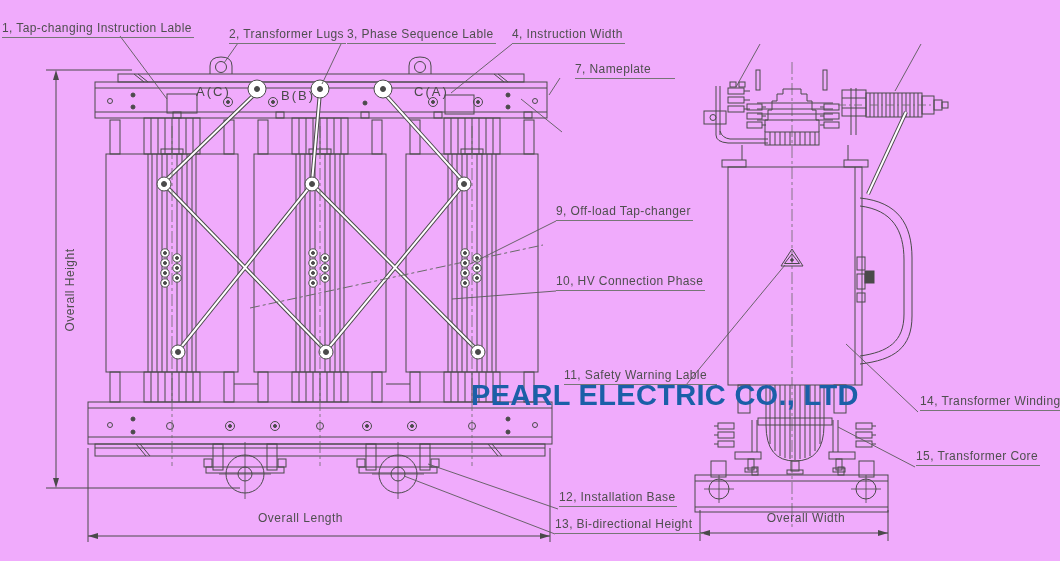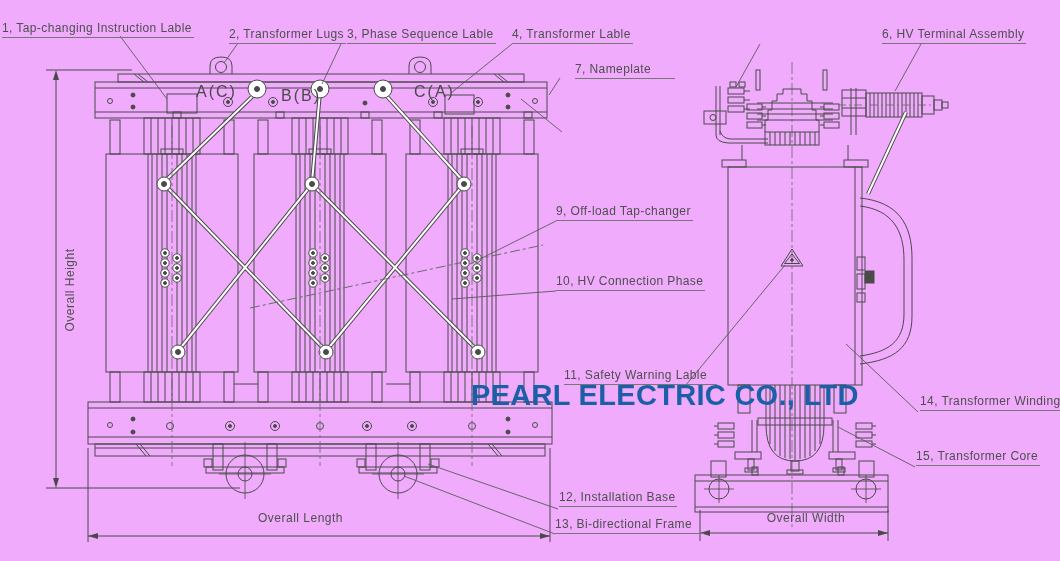--- a/index.html
+++ b/index.html
@@ -1,21 +1,21 @@
 <!DOCTYPE html>
 <html><head>
 <meta charset="utf-8">
 <style>
   html,body{margin:0;padding:0;background:#fff;}
   #stage{position:relative;width:1060px;height:561px;background:#f0abfc;overflow:hidden;
          font-family:"Liberation Sans",sans-serif;}
   #drawing{position:absolute;left:0;top:0;z-index:1;}
   .co{position:absolute;z-index:3;font-size:12px;color:#4f4f4f;white-space:nowrap;
       letter-spacing:.4px;border-bottom:1px solid #767676;padding:0 2px 2px 0;line-height:14px;}
-  .phase{position:absolute;z-index:3;font-size:16px;color:#4a4a4a;letter-spacing:2px;
+  .phase{position:absolute;z-index:3;font-size:13px;color:#4a4a4a;letter-spacing:2px;
          line-height:13px;white-space:nowrap;}
   .dim{position:absolute;z-index:3;font-size:12px;color:#4f4f4f;line-height:12px;
        text-align:center;white-space:nowrap;letter-spacing:.5px;}
   #dim-height{left:10px;top:284px;width:120px;transform:rotate(-90deg);}
   #dim-length{left:258px;top:512px;width:84px;}
   #dim-width{left:764px;top:512px;width:84px;}
   #company{position:absolute;z-index:4;left:471px;top:381px;font-size:29px;font-weight:bold;
            color:#1b5fa8;letter-spacing:.3px;white-space:nowrap;line-height:29px;}
 </style>
 </head>
@@ -455,28 +455,27 @@
     <line x1="555" y1="534" x2="404" y2="476"></line>
     <line x1="918" y1="412" x2="846" y2="344"></line>
     <line x1="915" y1="467" x2="838" y2="427"></line>
   </g>
 </g>
 </svg>
 
 <div class="co" style="left:2px;top:21px;">1, Tap-changing Instruction Lable</div>
 <div class="co" style="left:229px;top:27px;">2, Transformer Lugs</div>
 <div class="co" style="left:347px;top:27px;">3, Phase Sequence Lable</div>
-<div class="co" style="left:512px;top:27px;">4, Transformer Lable</div>
-<div class="co" style="left:882px;top:27px;">6, HV Terminal Assembly</div>
+<div class="co" style="left:512px;top:27px;">4, Instruction Width</div>
 <div class="co" style="left:575px;top:62px;padding-right:24px;">7, Nameplate</div>
 <div class="co" style="left:556px;top:204px;">9, Off-load Tap-changer</div>
 <div class="co" style="left:556px;top:274px;">10, HV Connection Phase</div>
 <div class="co" style="left:564px;top:368px;padding-right:10px;text-align:right;">11, Safety Warning Lable</div>
 <div class="co" style="left:559px;top:490px;">12, Installation Base</div>
-<div class="co" style="left:555px;top:517px;padding-right:12px;">13, Bi-directional Frame</div>
+<div class="co" style="left:555px;top:517px;padding-right:12px;">13, Bi-directional Height</div>
 <div class="co" style="left:920px;top:394px;">14, Transformer Windings</div>
 <div class="co" style="left:916px;top:449px;">15, Transformer Core</div>
 
 <div class="phase" style="left:196px;top:85px;">A(C)</div>
 <div class="phase" style="left:281px;top:89px;">B(B)</div>
 <div class="phase" style="left:414px;top:85px;">C(A)</div>
 
 <div class="dim" id="dim-height">Overall Height</div>
 <div class="dim" id="dim-length">Overall Length</div>
 <div class="dim" id="dim-width">Overall Width</div>

